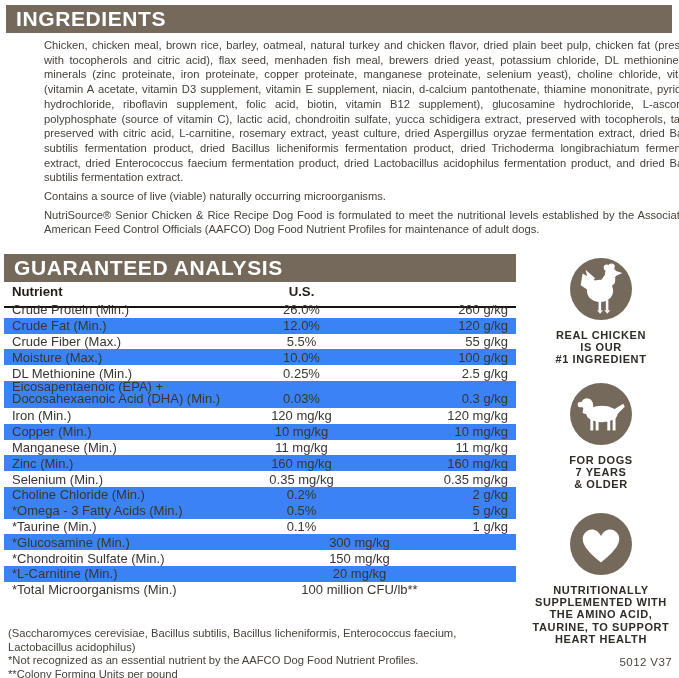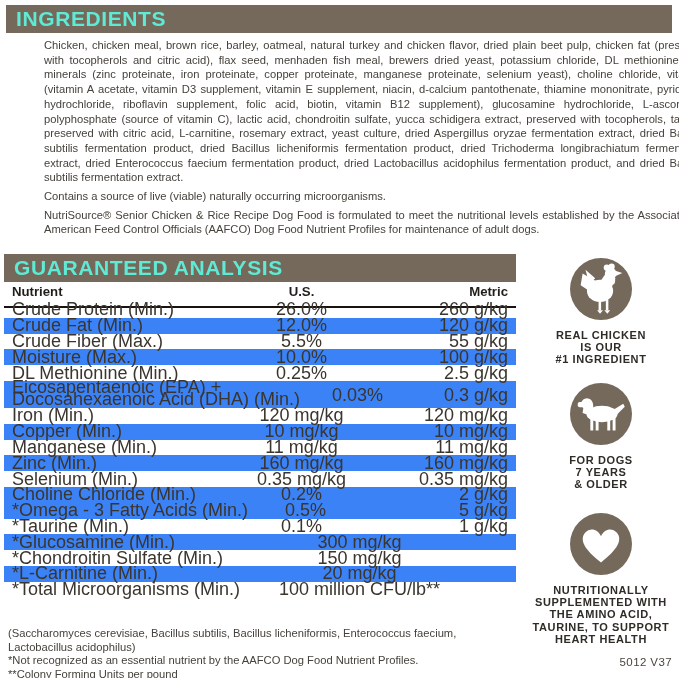--- a/index.html
+++ b/index.html
@@ -2,42 +2,42 @@
 <html><head>
 <meta charset="utf-8">
 <style>
   html,body { margin:0; padding:0; background:#ffffff; }
   #page {
     position:relative; width:679px; height:678px; background:#ffffff;
     font-family:"Liberation Sans", sans-serif; overflow:hidden;
     color:#45403a;
   }
   .section-bar {
-    position:absolute; background:#75695b; color:#5eead4;
+    position:absolute; background:#75695b; color:#ffffff;
     font-weight:bold; letter-spacing:0.6px;
   }
   .bar-ingredients { left:6px; top:5px; width:666px; height:28px;
     font-size:21px; line-height:28px; padding-left:10px; box-sizing:border-box; }
   .bar-analysis { left:4px; top:254px; width:512px; height:28px;
     font-size:21px; line-height:28px; padding-left:10px; box-sizing:border-box; }
 
   .ingredients-text {
     position:absolute; left:8px; top:38px; width:664px;
     font-size:11.2px; line-height:14.7px; text-align:justify; color:#46413b;margin-left:36px;
   }
   .ingredients-text p { margin:0 0 4px 0; }
   .ingredients-text p:last-child { margin-bottom:0; }
 
   
   .thead {
     position:absolute; left:4px; top:284px; width:512px; height:15px;
     display:flex; align-items:center; font-weight:bold; font-size:13.2px;
     color:#211e19; border-bottom:2px solid #17140f; padding-bottom:7px;
   }
-  .tbody { position:absolute; left:4px; top:302px; width:512px; font-size:18px; color:#3a352e; }
+  .tbody { position:absolute; left:4px; top:302px; width:512px; font-size:13px; color:#3a352e; }
   .trow { display:flex; align-items:center; height:15.8px; }
   .trow.tall { height:27px; align-items:flex-end; padding-bottom:2px; box-sizing:border-box; }
   .trow.stripe { background:#3b82f6; }
   .c1 { flex:0 0 240px; padding-left:8px; box-sizing:border-box; white-space:nowrap; }
   .c1 .wrapline { line-height:12.6px; }
   .c2 { flex:0 0 115px; text-align:center; white-space:nowrap; }
   .c3 { flex:1 1 auto; text-align:right; padding-right:8px; white-space:nowrap; }
   .cspan { flex:1 1 auto; text-align:center; padding-right:41px; white-space:nowrap; }
 
   .footnotes {
@@ -74,21 +74,20 @@
     <p>Chicken, chicken meal, brown rice, barley, oatmeal, natural turkey and chicken flavor, dried plain beet pulp, chicken fat (preserved with tocopherols and citric acid), flax seed, menhaden fish meal, brewers dried yeast, potassium chloride, DL methionine, salt, minerals (zinc proteinate, iron proteinate, copper proteinate, manganese proteinate, selenium yeast), choline chloride, vitamins (vitamin A acetate, vitamin D3 supplement, vitamin E supplement, niacin, d-calcium pantothenate, thiamine mononitrate, pyridoxine hydrochloride, riboflavin supplement, folic acid, biotin, vitamin B12 supplement), glucosamine hydrochloride, L-ascorbyl-2-polyphosphate (source of vitamin C), lactic acid, chondroitin sulfate, yucca schidigera extract, preserved with tocopherols, taurine, preserved with citric acid, L-carnitine, rosemary extract, yeast culture, dried Aspergillus oryzae fermentation extract, dried Bacillus subtilis fermentation product, dried Bacillus licheniformis fermentation product, dried Trichoderma longibrachiatum fermentation extract, dried Enterococcus faecium fermentation product, dried Lactobacillus acidophilus fermentation product, and dried Bacillus subtilis fermentation extract.</p>
     <p>Contains a source of live (viable) naturally occurring microorganisms.</p>
     <p>NutriSource® Senior Chicken &amp; Rice Recipe Dog Food is formulated to meet the nutritional levels established by the Association of American Feed Control Officials (AAFCO) Dog Food Nutrient Profiles for maintenance of adult dogs.</p>
   </div>
 
   <div class="section-bar bar-analysis">GUARANTEED ANALYSIS</div>
 
   <div class="thead">
     <div class="c1">Nutrient</div>
     <div class="c2">U.S.</div>
-    <div class="c3">Metric</div>
   </div>
 
   <div class="tbody">
     <div class="trow">
       <div class="c1">Crude Protein (Min.)</div>
       <div class="c2">26.0%</div>
       <div class="c3">260 g/kg</div>
     </div>
     <div class="trow stripe">
       <div class="c1">Crude Fat (Min.)</div>

